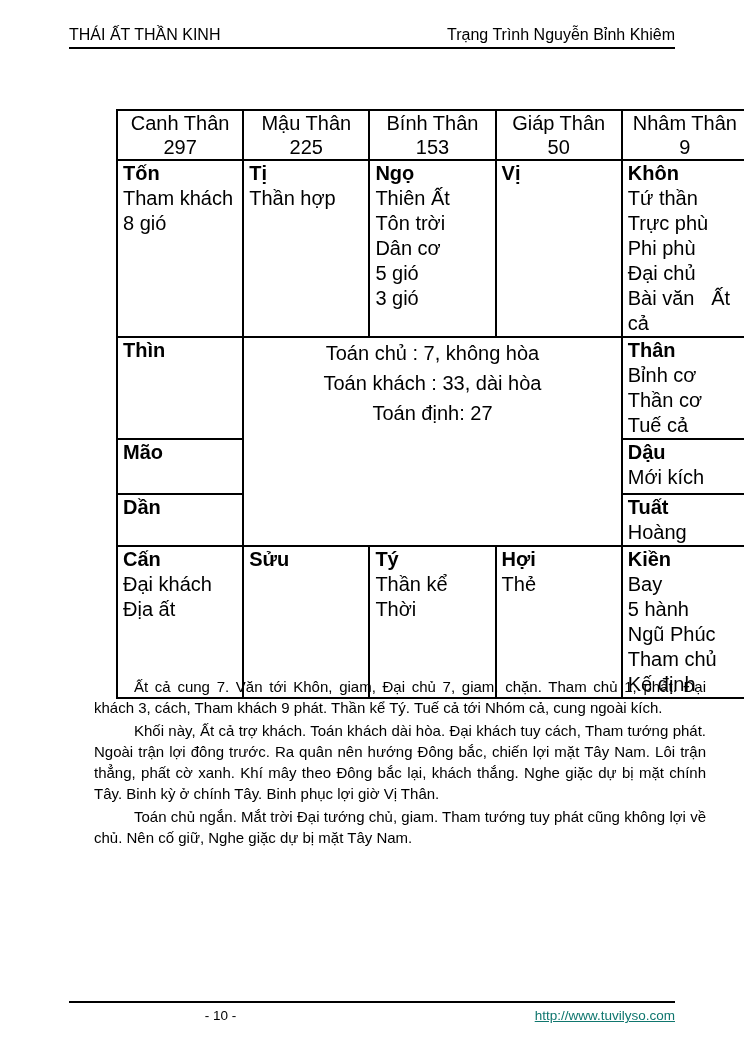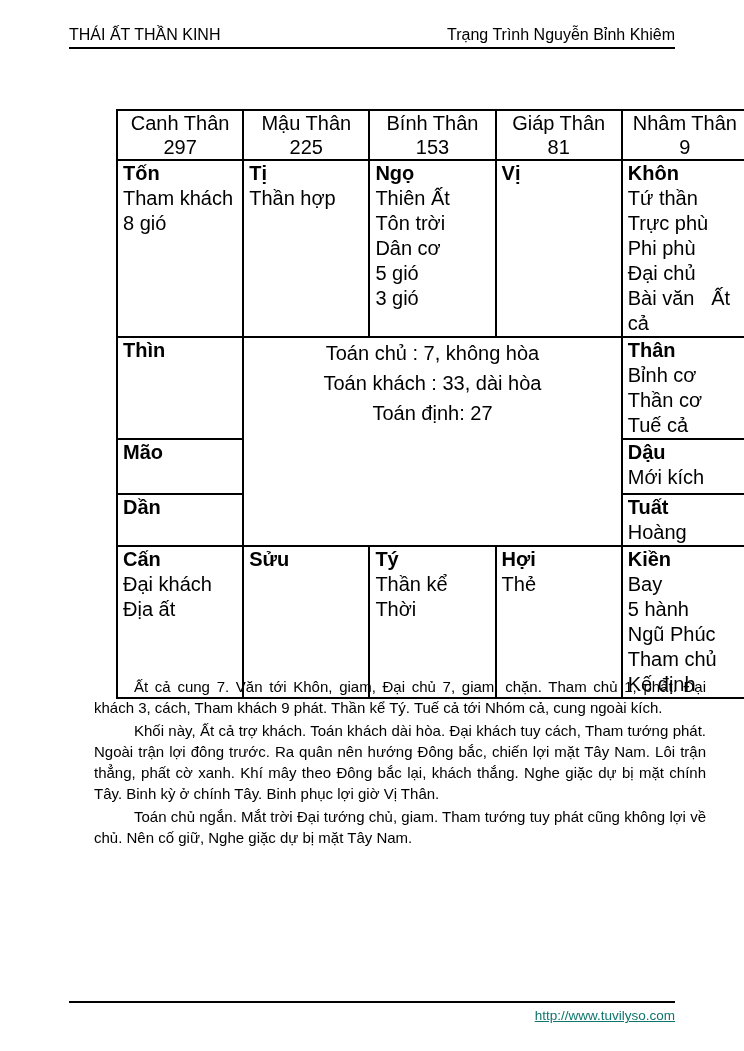--- a/index.html
+++ b/index.html
@@ -75,21 +75,21 @@
       <td class="hc">
         <div class="hc-name">Mậu Thân</div>
         <div class="hc-num">225</div>
       </td>
       <td class="hc">
         <div class="hc-name">Bính Thân</div>
         <div class="hc-num">153</div>
       </td>
       <td class="hc">
         <div class="hc-name">Giáp Thân</div>
-        <div class="hc-num">81</div>
+        <div class="hc-num">50</div>
       </td>
       <td class="hc">
         <div class="hc-name">Nhâm Thân</div>
         <div class="hc-num">9</div>
       </td>
     </tr>
 
     <tr class="r-a">
       <td>
         <div class="cell-label">Tốn</div>
@@ -188,16 +188,17 @@
   </tbody>
     </table>
 
   <div class="body-text">
     <p>Ất cả cung 7. Văn tới Khôn, giam, Đại chủ 7, giam, chặn. Tham chủ 1, phát. Đại khách 3, cách, Tham khách 9 phát. Thần kể Tý. Tuế cả tới Nhóm cả, cung ngoài kích.</p>
     <p>Khối này, Ất cả trợ khách. Toán khách dài hòa. Đại khách tuy cách, Tham tướng phát. Ngoài trận lợi đông trước. Ra quân nên hướng Đông bắc, chiến lợi mặt Tây Nam. Lôi trận thẳng, phất cờ xanh. Khí mây theo Đông bắc lại, khách thắng. Nghe giặc dự bị mặt chính Tây. Binh kỳ ở chính Tây. Binh phục lợi giờ Vị Thân.</p>
     <p>Toán chủ ngắn. Mắt trời Đại tướng chủ, giam. Tham tướng tuy phát cũng không lợi về chủ. Nên cố giữ, Nghe giặc dự bị mặt Tây Nam.</p>
   </div>
 
   <div class="footer">
+    <span class="fc">- 10 -</span>
     <span class="fr"><span class="link">http://www.tuvilyso.com</span></span>
   </div>
 
 </div>
 
 </body></html>

